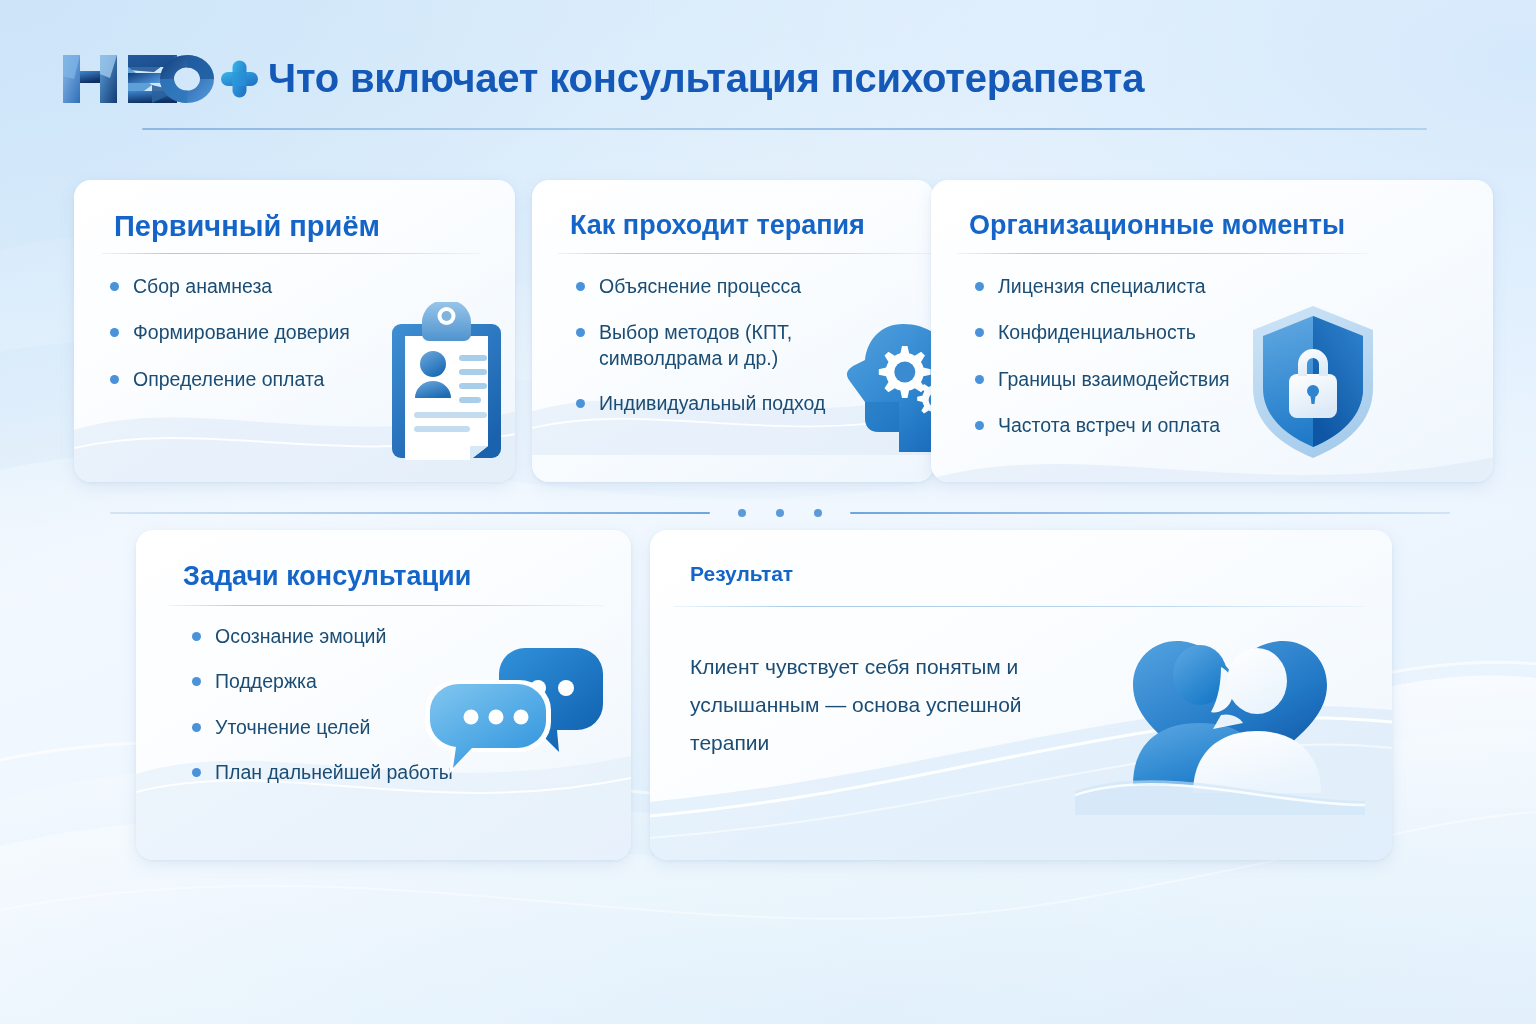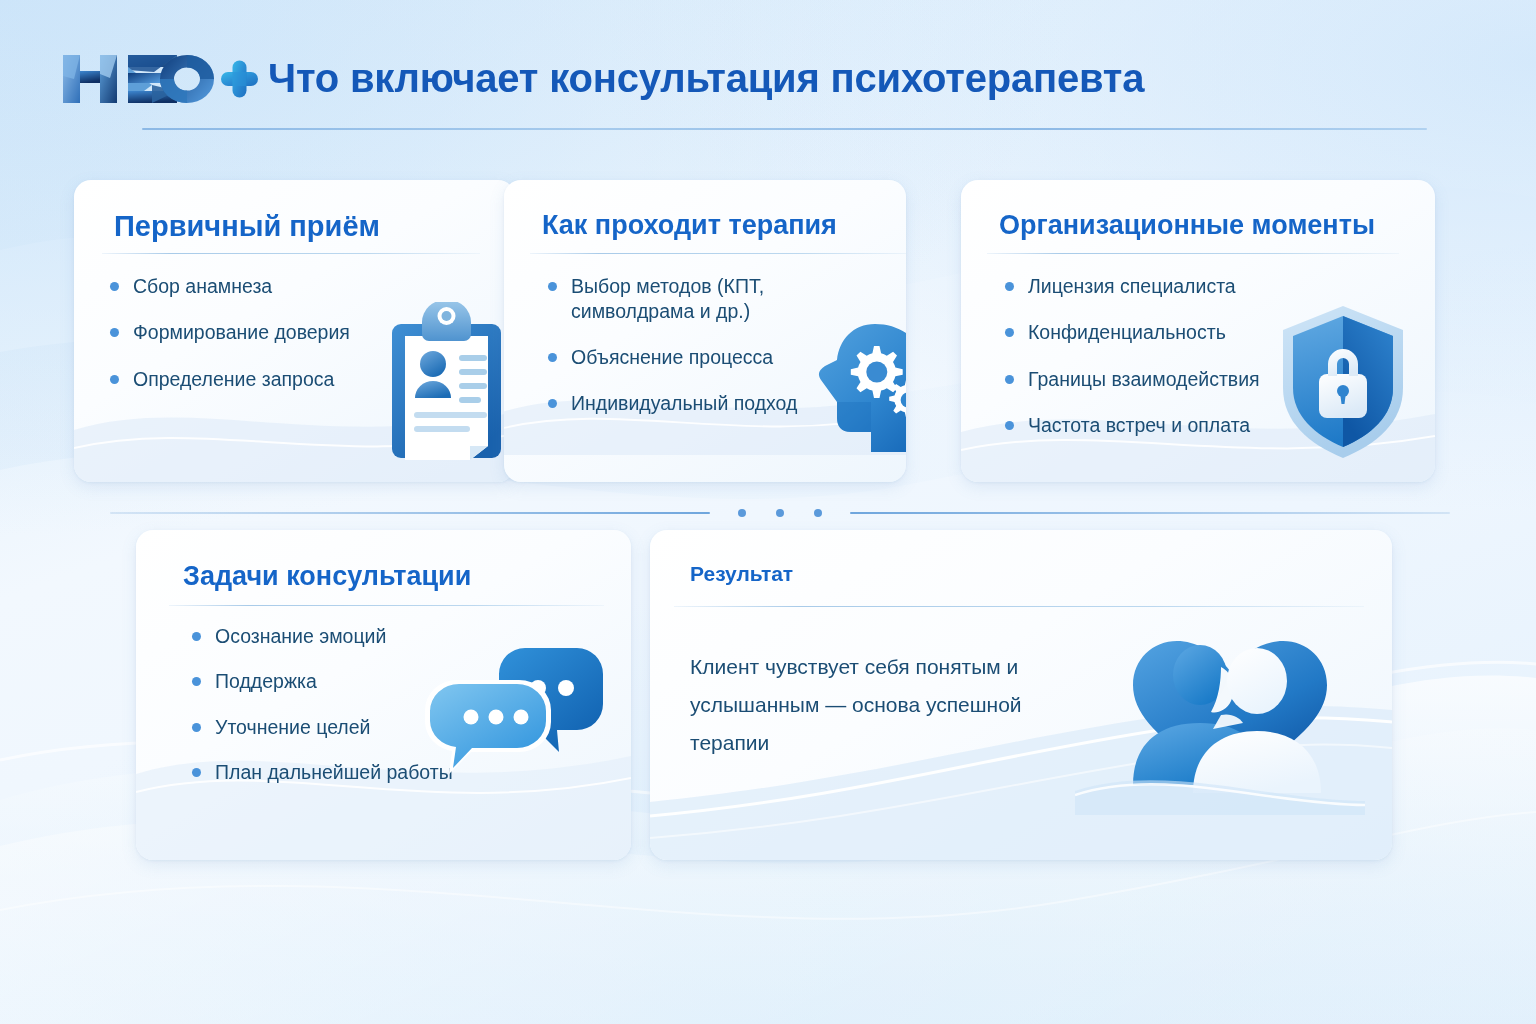--- a/index.html
+++ b/index.html
@@ -161,21 +161,21 @@
     <svg class="card-inner" viewBox="0 0 441 302" preserveAspectRatio="none">
       <path d="M0 250 C 120 214, 250 272, 441 232 L441 302 L0 302 Z" fill="#dceaf8" opacity="0.55"></path>
       <path d="M0 268 C 130 238, 260 288, 441 254" fill="none" stroke="#ffffff" stroke-opacity="0.9" stroke-width="2"></path>
     </svg>
     <div class="card-title" style="left:40px;top:30px;font-size:29px;">Первичный приём</div>
     <div class="card-rule" style="left:28px;top:73px;width:378px;"></div>
     <svg class="card-icon" style="left:311px;top:306px;" width="0" height="0"></svg>
     <ul class="bullets" style="left:32px;top:94px;width:320px;">
       <li><span class="dot"></span><span>Сбор анамнеза</span></li>
       <li><span class="dot"></span><span>Формирование доверия</span></li>
-      <li><span class="dot"></span><span>Определение запроса</span></li>
+      <li><span class="dot"></span><span>Определение оплата</span></li>
     </ul>
     <svg class="card-icon" style="left:312px;top:122px;" width="121" height="160" viewBox="0 0 121 160">
       <defs>
         <linearGradient id="cbBoard" x1="0" y1="0" x2="0.7" y2="1">
           <stop offset="0" stop-color="#3f8fd4"></stop>
             <stop offset="1" stop-color="#1a62ad"></stop>
         </linearGradient>
         <linearGradient id="cbClip" x1="0" y1="0" x2="0" y2="1">
           <stop offset="0" stop-color="#9cc8ea"></stop>
             <stop offset="1" stop-color="#4f93cf"></stop>
@@ -195,30 +195,30 @@
       <path d="M29 96 a18 17 0 0 1 36 0 Z" fill="url(#cbAv)"></path>
       <rect x="73" y="53" width="28" height="6" rx="3" fill="#a9cee9"></rect>
       <rect x="73" y="67" width="28" height="6" rx="3" fill="#a9cee9"></rect>
       <rect x="73" y="81" width="28" height="6" rx="3" fill="#a9cee9"></rect>
       <rect x="73" y="95" width="22" height="6" rx="3" fill="#a9cee9"></rect>
       <rect x="28" y="110" width="73" height="6" rx="3" fill="#c3dcf0"></rect>
       <rect x="28" y="124" width="56" height="6" rx="3" fill="#c3dcf0"></rect>
     </svg>
   </div>
 
-  <div class="card" style="left:504px;top:180px;width:402px;height:302px;">
+  <div class="card" style="left:532px;top:180px;width:402px;height:302px;">
     <svg class="card-inner" viewBox="0 0 441 302" preserveAspectRatio="none">
       <path d="M0 254 C 120 218, 250 276, 441 236 L441 302 L0 302 Z" fill="#dceaf8" opacity="0.55"></path>
       <path d="M0 272 C 130 242, 260 292, 441 258" fill="none" stroke="#ffffff" stroke-opacity="0.9" stroke-width="2"></path>
     </svg>
     <div class="card-title" style="left:38px;top:30px;font-size:27px;">Как проходит терапия</div>
     <div class="card-rule" style="left:26px;top:73px;width:382px;"></div>
     <ul class="bullets" style="left:40px;top:94px;width:280px;">
+      <li><span class="dot"></span><span>Объяснение процесса</span></li>
       <li style="margin-bottom:20px;"><span class="dot"></span><span>Выбор методов (КПТ, символдрама и др.)</span></li>
-      <li><span class="dot"></span><span>Объяснение процесса</span></li>
       <li><span class="dot"></span><span>Индивидуальный подход</span></li>
     </ul>
     <svg class="card-icon" style="left:307px;top:140px;" width="124" height="136" viewBox="0 0 124 136">
       <defs>
         <linearGradient id="hdG" x1="0.1" y1="0" x2="0.9" y2="1">
           <stop offset="0" stop-color="#4f9fdd"></stop>
             <stop offset="0.55" stop-color="#2f86cf"></stop>
             <stop offset="1" stop-color="#1668b8"></stop>
         </linearGradient>
       </defs>
@@ -228,21 +228,21 @@
         <path d="M63 26 l5.5 0 1.6 7.3 a20 20 0 0 1 5.7 2.4 l6.3 -4 3.9 3.9 -4 6.3 a20 20 0 0 1 2.4 5.7 l7.3 1.6 0 5.5 -7.3 1.6 a20 20 0 0 1 -2.4 5.7 l4 6.3 -3.9 3.9 -6.3 -4 a20 20 0 0 1 -5.7 2.4 l-1.6 7.3 -5.5 0 -1.6 -7.3 a20 20 0 0 1 -5.7 -2.4 l-6.3 4 -3.9 -3.9 4 -6.3 a20 20 0 0 1 -2.4 -5.7 l-7.3 -1.6 0 -5.5 7.3 -1.6 a20 20 0 0 1 2.4 -5.7 l-4 -6.3 3.9 -3.9 6.3 4 a20 20 0 0 1 5.7 -2.4 Z"></path>
       </g>
       <circle cx="65.8" cy="52" r="10.5" fill="#3a8bd2"></circle>
       <g fill="#ffffff">
         <path d="M95 60 l4 0 1.2 5.3 a14.5 14.5 0 0 1 4.1 1.7 l4.6 -2.9 2.8 2.8 -2.9 4.6 a14.5 14.5 0 0 1 1.7 4.1 l5.3 1.2 0 4 -5.3 1.2 a14.5 14.5 0 0 1 -1.7 4.1 l2.9 4.6 -2.8 2.8 -4.6 -2.9 a14.5 14.5 0 0 1 -4.1 1.7 l-1.2 5.3 -4 0 -1.2 -5.3 a14.5 14.5 0 0 1 -4.1 -1.7 l-4.6 2.9 -2.8 -2.8 2.9 -4.6 a14.5 14.5 0 0 1 -1.7 -4.1 l-5.3 -1.2 0 -4 5.3 -1.2 a14.5 14.5 0 0 1 1.7 -4.1 l-2.9 -4.6 2.8 -2.8 4.6 2.9 a14.5 14.5 0 0 1 4.1 -1.7 Z"></path>
       </g>
       <circle cx="97" cy="80" r="7.4" fill="#2f86cf"></circle>
     </svg>
   </div>
 
-  <div class="card" style="left:961px;top:180px;width:474px;height:302px;">
+  <div class="card" style="left:931px;top:180px;width:562px;height:302px;">
     <svg class="card-inner" viewBox="0 0 474 302" preserveAspectRatio="none">
       <path d="M0 252 C 130 216, 270 274, 474 234 L474 302 L0 302 Z" fill="#dceaf8" opacity="0.55"></path>
       <path d="M0 270 C 140 240, 280 290, 474 256" fill="none" stroke="#ffffff" stroke-opacity="0.9" stroke-width="2"></path>
     </svg>
     <div class="card-title" style="left:38px;top:30px;font-size:27px;">Организационные моменты</div>
     <div class="card-rule" style="left:26px;top:73px;width:412px;"></div>
     <ul class="bullets" style="left:40px;top:94px;width:300px;">
       <li><span class="dot"></span><span>Лицензия специалиста</span></li>
       <li><span class="dot"></span><span>Конфиденциальность</span></li>
       <li><span class="dot"></span><span>Границы взаимодействия</span></li>

